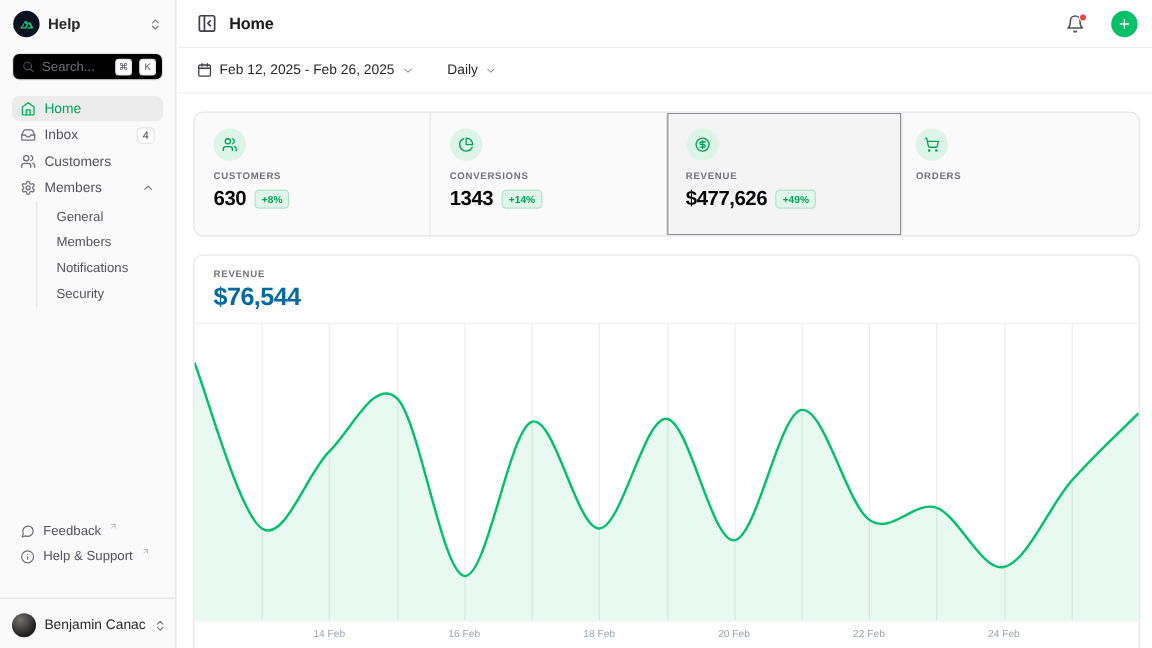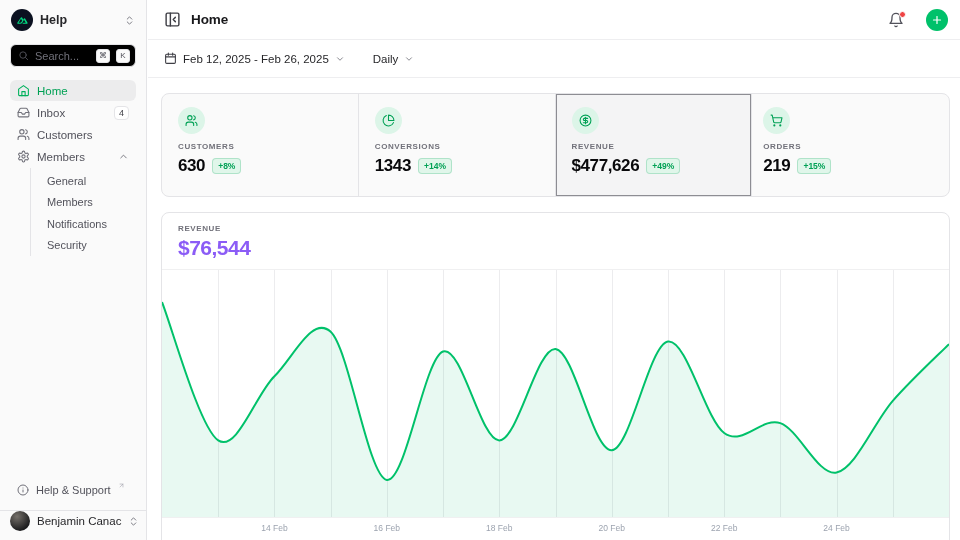--- a/index.html
+++ b/index.html
@@ -39,21 +39,21 @@
   .nav-child { height:21.5px; display:flex; align-items:center; padding-left:16px;
     font-size:11px; color:#52525b; cursor:pointer; }
 
   .side-spacer { flex:1; }
   .side-footer { padding:0 10px 5px; }
   .foot-item { height:21px; display:flex; align-items:center; gap:7px; padding:0 7px;
     font-size:11px; color:#52525b; cursor:pointer; }
   .foot-item svg.mi { width:12px; height:12px; color:#71717a; }
   .ext { color:#a1a1aa; position:relative; top:-4px; } .ext svg { width:7px; height:7px; }
 
-  .user-row { border-top:1px solid #e4e4e7; margin-top:5px; padding:0 10px 9px;
+  .user-row { border-top:1px solid #e4e4e7; margin-top:19px; padding:12px 10px 9px;
     display:flex; align-items:center; gap:7px; cursor:pointer;justify-content:space-between; }
   .avatar { width:20px; height:20px; border-radius:50%; flex:none;
     background:radial-gradient(circle at 35% 28%, #76716b, #1c1c1e 72%); }
   .user-name { font-size:11.5px; font-weight:500; color:#27272a; flex:1; white-space:nowrap; }
 
   
   .main { position:absolute; left:148px; right:0; top:0; bottom:0; background:#fff; }
   .hdr { height:40px; border-bottom:1px solid #eeeef0; display:flex; align-items:center;
     padding:0 12px 0 16px; gap:10px; }
   .panel-btn { color:#3f3f46; cursor:pointer; } .panel-btn svg { width:17px; height:17px; }
@@ -85,21 +85,21 @@
   .stat-label { margin-top:8px; font-size:8px; font-weight:600; letter-spacing:0.6px; color:#71717a; }
   .stat-value-row { margin-top:5px; display:flex; align-items:center; gap:7px; }
   .stat-value { font-size:17px; font-weight:700; letter-spacing:-0.4px; color:#09090b; }
   .delta-badge { font-size:8.5px; font-weight:600; color:#00a155; background:#e0f6ea;
     border:1px solid rgba(0,161,85,0.22); border-radius:4px; padding:2px 5px; }
 
   .chart-card { margin-top:15px; border:1px solid #e4e4e7; border-radius:8px; background:#fff;
     height:338px; overflow:hidden; }
   .chart-head { padding:11px 16px 9px; border-bottom:1px solid #f0f0f1; }
   .chart-label { font-size:8px; font-weight:600; letter-spacing:0.6px; color:#71717a; }
-  .chart-value { margin-top:3px; font-size:21px; font-weight:700; letter-spacing:-0.5px; color:#8b5cf6; }
+  .chart-value { margin-top:3px; font-size:21px; font-weight:700; letter-spacing:-0.5px; color:#0369a1; }
   .plot { position:relative; height:247px; }
   .gridline { position:absolute; top:0; bottom:0; width:1px; background:#ececee; }
   .plot svg.area { position:absolute; left:0; top:0; width:100%; height:100%; }
   .axis { position:relative; height:24px; border-top:1px solid #f0f0f1; }
   .axis-label { position:absolute; top:5px; transform:translateX(-50%); font-size:8.5px; color:#9ca3af; }
 </style>
 </head>
 <body>
 
 <aside class="sidebar">
@@ -172,20 +172,32 @@
       <div class="nav-child">General</div>
       <div class="nav-child">Members</div>
       <div class="nav-child">Notifications</div>
       <div class="nav-child">Security</div>
     </div>
   </nav>
 
   <div class="side-spacer"></div>
 
   <div class="side-footer">
+    <div class="foot-item">
+      <svg class="ic mi" viewBox="0 0 24 24">
+          <path d="M21 11.5a8.38 8.38 0 0 1-.9 3.8 8.5 8.5 0 0 1-7.6 4.7 8.38 8.38 0 0 1-3.8-.9L3 21l1.9-5.7a8.38 8.38 0 0 1-.9-3.8 8.5 8.5 0 0 1 4.7-7.6 8.38 8.38 0 0 1 3.8-.9h.5a8.48 8.48 0 0 1 8 8Z"></path>
+        </svg>
+      <span>Feedback</span>
+      <span class="ext">
+        <svg class="ic" viewBox="0 0 24 24">
+            <path d="M7 7h10v10"></path>
+            <path d="M7 17 17 7"></path>
+          </svg>
+      </span>
+    </div>
     <div class="foot-item">
       <svg class="ic mi" viewBox="0 0 24 24">
           <circle cx="12" cy="12" r="10"></circle>
           <path d="M12 16v-4"></path>
           <path d="M12 8h.01"></path>
         </svg>
       <span>Help &amp; Support</span>
       <span class="ext">
         <svg class="ic" viewBox="0 0 24 24">
             <path d="M7 7h10v10"></path>
@@ -301,24 +313,20 @@
       </div>
       <div class="stat-cell">
         <span class="stat-icon">
           <svg class="ic" viewBox="0 0 24 24">
               <circle cx="8" cy="21" r="1"></circle>
               <circle cx="19" cy="21" r="1"></circle>
               <path d="M2.05 2.05h2l2.66 12.42a2 2 0 0 0 2 1.58h9.78a2 2 0 0 0 1.95-1.57l1.65-7.43H5.12"></path>
             </svg>
         </span>
         <div class="stat-label">ORDERS</div>
-        <div class="stat-value-row">
-          <span class="stat-value">219</span>
-          <span class="delta-badge">+15%</span>
-        </div>
       </div>
     </div>
 
     <div class="chart-card">
       <div class="chart-head">
         <div class="chart-label">REVENUE</div>
         <div class="chart-value">$76,544</div>
       </div>
       <div class="plot">
         <div class="gridline" style="left: 7.14286%;"></div>

